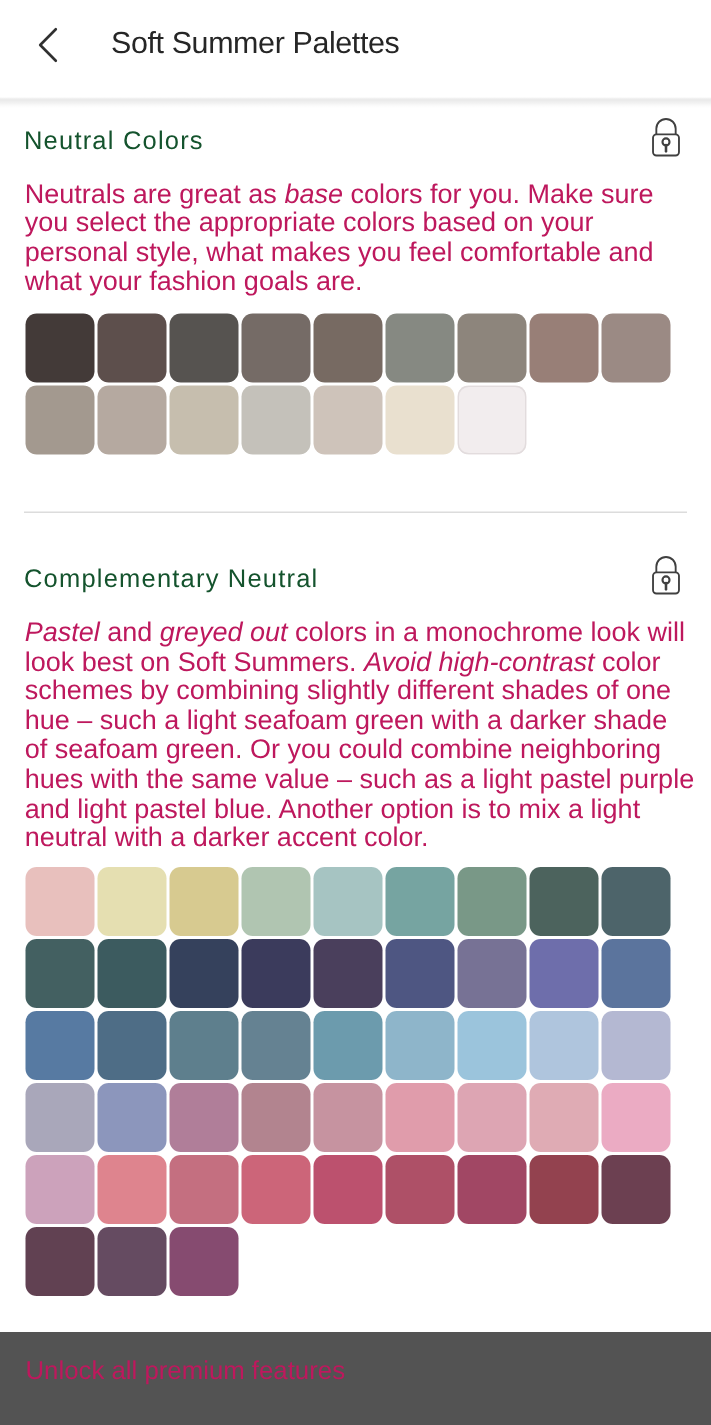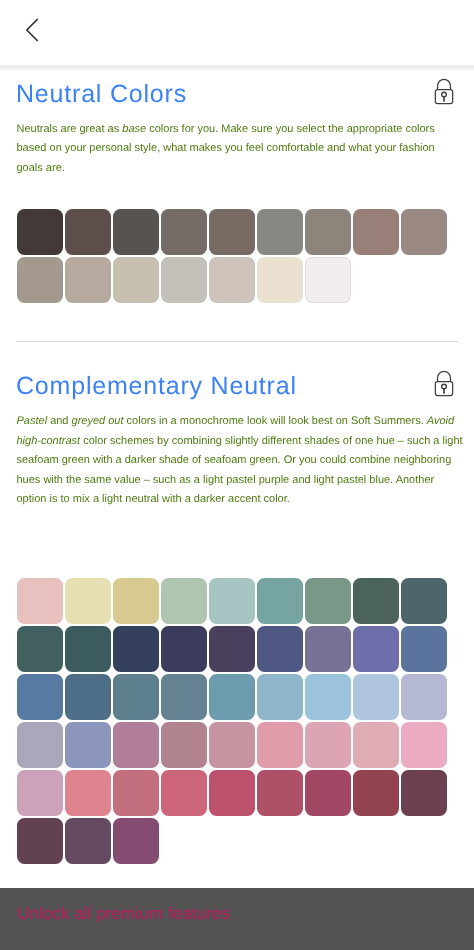--- a/index.html
+++ b/index.html
@@ -29,30 +29,30 @@
   .appbar-title {
     position:absolute; left:74px; top:16px;
     font-size:20.3px; letter-spacing:-0.25px; line-height:26px;
     color:#262626;
   }
 
   
   .section { position:absolute; left:0; width:474px; }
   .sec-title {
     position:absolute; left:16px; top:0;
-    font-size:25px; letter-spacing:0.8px; line-height:26px; color:#3b82f6;
+    font-size:17px; letter-spacing:0.8px; line-height:26px; color:#14532d;
     white-space:nowrap;
   }
   .lock-btn {
     position:absolute; left:430px; top:-4.0px; width:28px; height:30px;
     display:flex; align-items:flex-start; justify-content:center; cursor:pointer;
   }
   .sec-body {
     position:absolute; left:16.5px; width:447px;
-    font-size:11px; line-height:19.6px; color:#4d7c0f;
+    font-size:18px; line-height:19.6px; color:#be185d;
   }
   .sec-body i { font-style:italic; }
 
   
   .grid { position:absolute; left:17px; }
   .sw { position:absolute; width:46px; height:46px; border-radius:7.5px; }
 
   .divider {
     position:absolute; left:16px; width:442px; height:1px; background:#dcdcdc;
   }
@@ -78,20 +78,21 @@
 <body>
 
 <div class="page">
 
   <div class="appbar">
     <div class="back-btn">
       <svg width="24" height="28" viewBox="0 0 24 28" fill="none">
         <path d="M17.2 3.5 L6.8 14 L17.2 24.5" stroke="#303030" stroke-width="1.75" stroke-linecap="round" stroke-linejoin="round"></path>
       </svg>
     </div>
+    <div class="appbar-title">Soft Summer Palettes</div>
   </div>
   <div class="appbar-shadow"></div>
 
   <div id="content">
       <div class="section" id="sec0" style="top: 80.5px;">
         <div class="sec-title">Neutral Colors</div>
         <div class="lock-btn">
           <svg width="20" height="28" viewBox="0 0 20 28" fill="none">
             <path d="M3.55 13.15 V8.75 a6.45 6.45 0 0 1 12.9 0 V13.15" stroke="#404040" stroke-width="1.25" stroke-linecap="butt"></path>
             <rect x="1.35" y="12.55" width="17.3" height="14.1" rx="2.3" fill="#ffffff" stroke="#404040" stroke-width="1.25"></rect>

